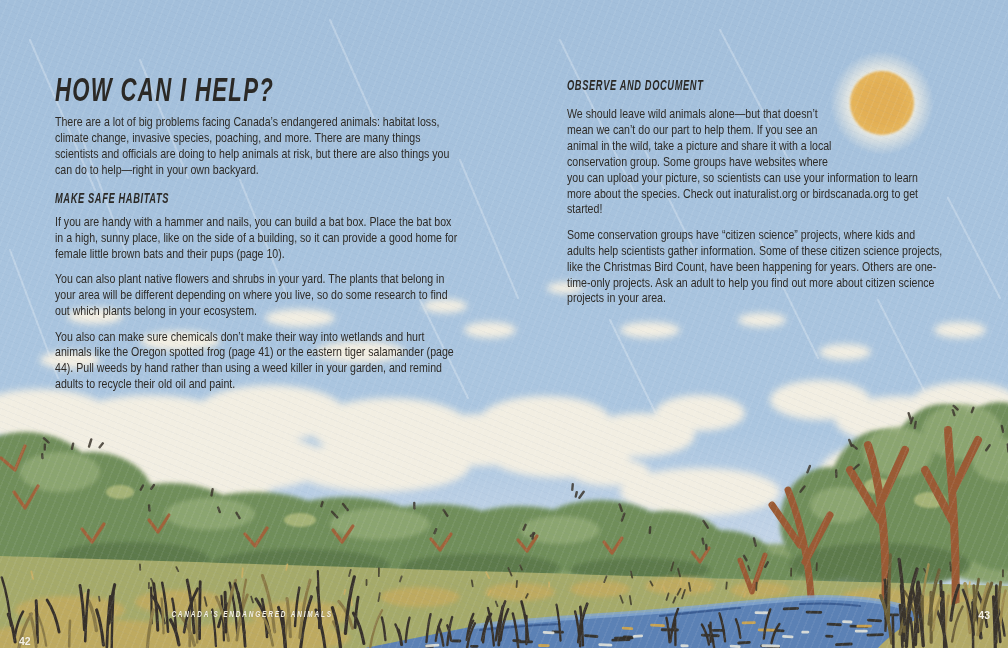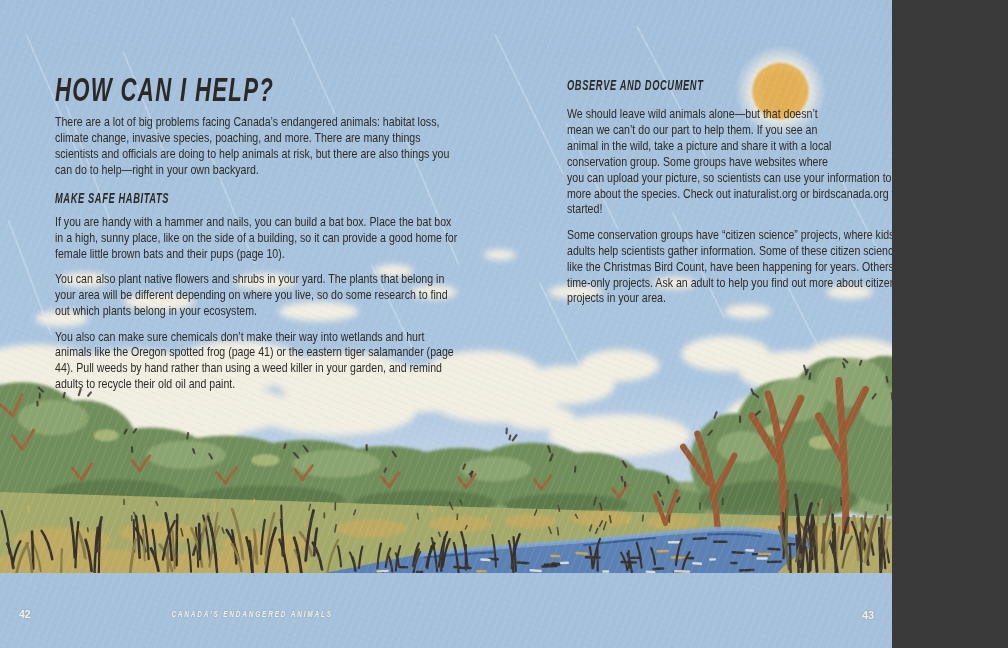--- a/index.html
+++ b/index.html
@@ -1,17 +1,17 @@
 <!DOCTYPE html>
 <html><head>
 <meta charset="utf-8">
 <style>
   html,body{margin:0;padding:0;background:#3a3a3a;}
   .spread{
-    position:relative; width:892px; height:648px; overflow:hidden;
+    position:relative; width:1008px; height:648px; overflow:hidden;
     background:#a6c1dc;
     font-family:"Liberation Sans", sans-serif;
     color:#2c2a27;
   }
   .scene{position:absolute; inset:0; display:block;}
   .grain{
     position:absolute; inset:0; pointer-events:none;
     background:
       repeating-linear-gradient(112deg, rgba(255,255,255,.06) 0 1.5px, transparent 1.5px 7px),
       repeating-linear-gradient(22deg, rgba(120,140,170,.05) 0 1px, transparent 1px 6px);
@@ -35,21 +35,21 @@
     font-size:13px; line-height:15.9px; margin:0 0 9.5px;
     color:#2e2b27;
   }
   .page-right h2{margin:0 0 0;}
   .page-right p.first{margin-top:13px;}
   .sun-spacer{float:right; width:133px; height:84px;}
   .folio{
     position:absolute; color:#f4f1e8; font-weight:700; font-size:10.5px;
     text-shadow:0 0 2px rgba(60,50,30,.35);
   }
-  .folio-left{left:19px; top:608px;}
+  .folio-left{left:19px; top:635px;}
   .folio-right{right:18px; top:609px;}
   .running{
     position:absolute; width:504px; text-align:center; top:609px;
     color:#f4f1e8; font-weight:700; font-style:italic; font-size:9px;
     text-shadow:0 0 2px rgba(60,50,30,.3);
   }
   .running .cx{transform:scaleX(.72); transform-origin:50% 50%; letter-spacing:2.5px;}
   .running-left{left:0;}
   .running-right{left:504px;}
 </style>

